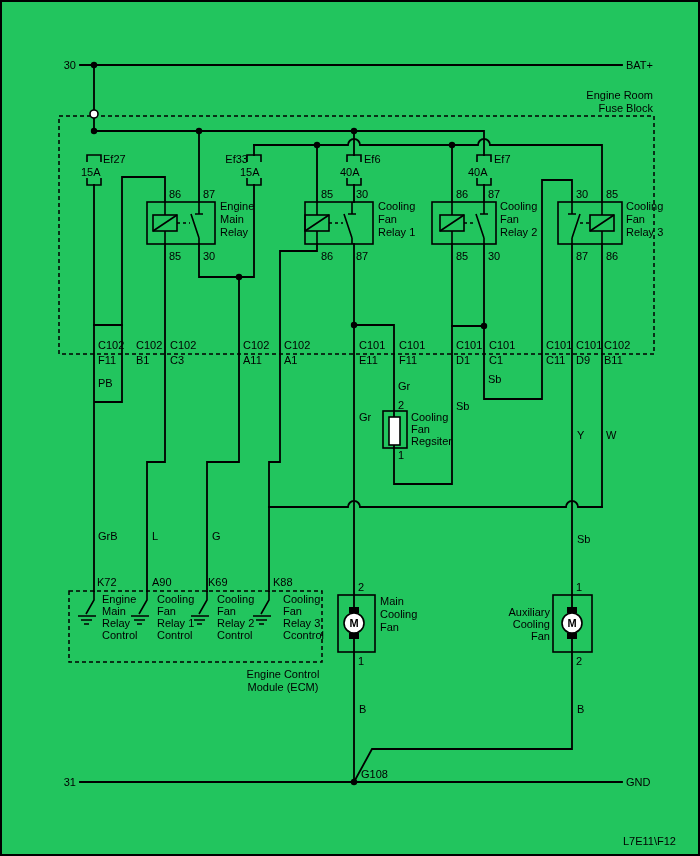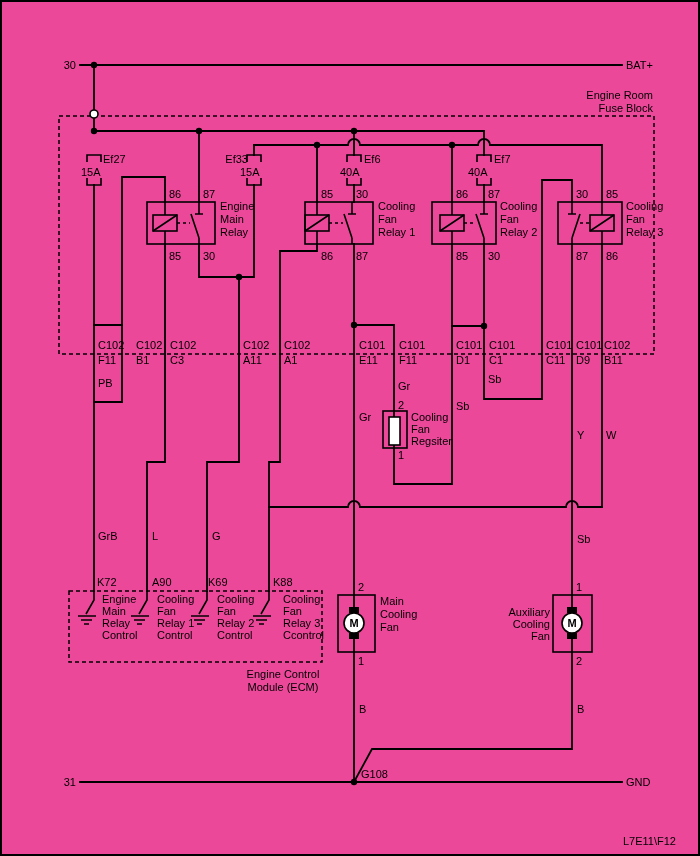--- a/index.html
+++ b/index.html
@@ -1,16 +1,16 @@
 <!DOCTYPE html>
 <html><head>
 <meta charset="utf-8">
 <style>
   html,body{margin:0;padding:0;background:#fff;}
-  .frame{width:700px;height:856px;box-sizing:border-box;border:2px solid #000;background:#ec4899;position:relative;}
+  .frame{width:700px;height:856px;box-sizing:border-box;border:2px solid #000;background:#22c55e;position:relative;}
   svg{display:block;}
   svg text{font-family:"Liberation Sans","DejaVu Sans",sans-serif;font-size:11px;fill:#000;}
   .w{stroke:#000;stroke-width:1.8;fill:none;stroke-linecap:square;}
   .b{stroke:#000;stroke-width:1.6;fill:none;}
   .dash{stroke:#000;stroke-width:1.5;fill:none;stroke-dasharray:4 3;}
   .lk{stroke:#000;stroke-width:1.3;fill:none;stroke-dasharray:3 3;}
   .dot{fill:#000;stroke:none;}
   .oc{fill:#fff;stroke:#000;stroke-width:1.6;}
   .fillb{fill:#000;stroke:none;}
   .comp{fill:#fff;stroke:#000;stroke-width:1.6;}

